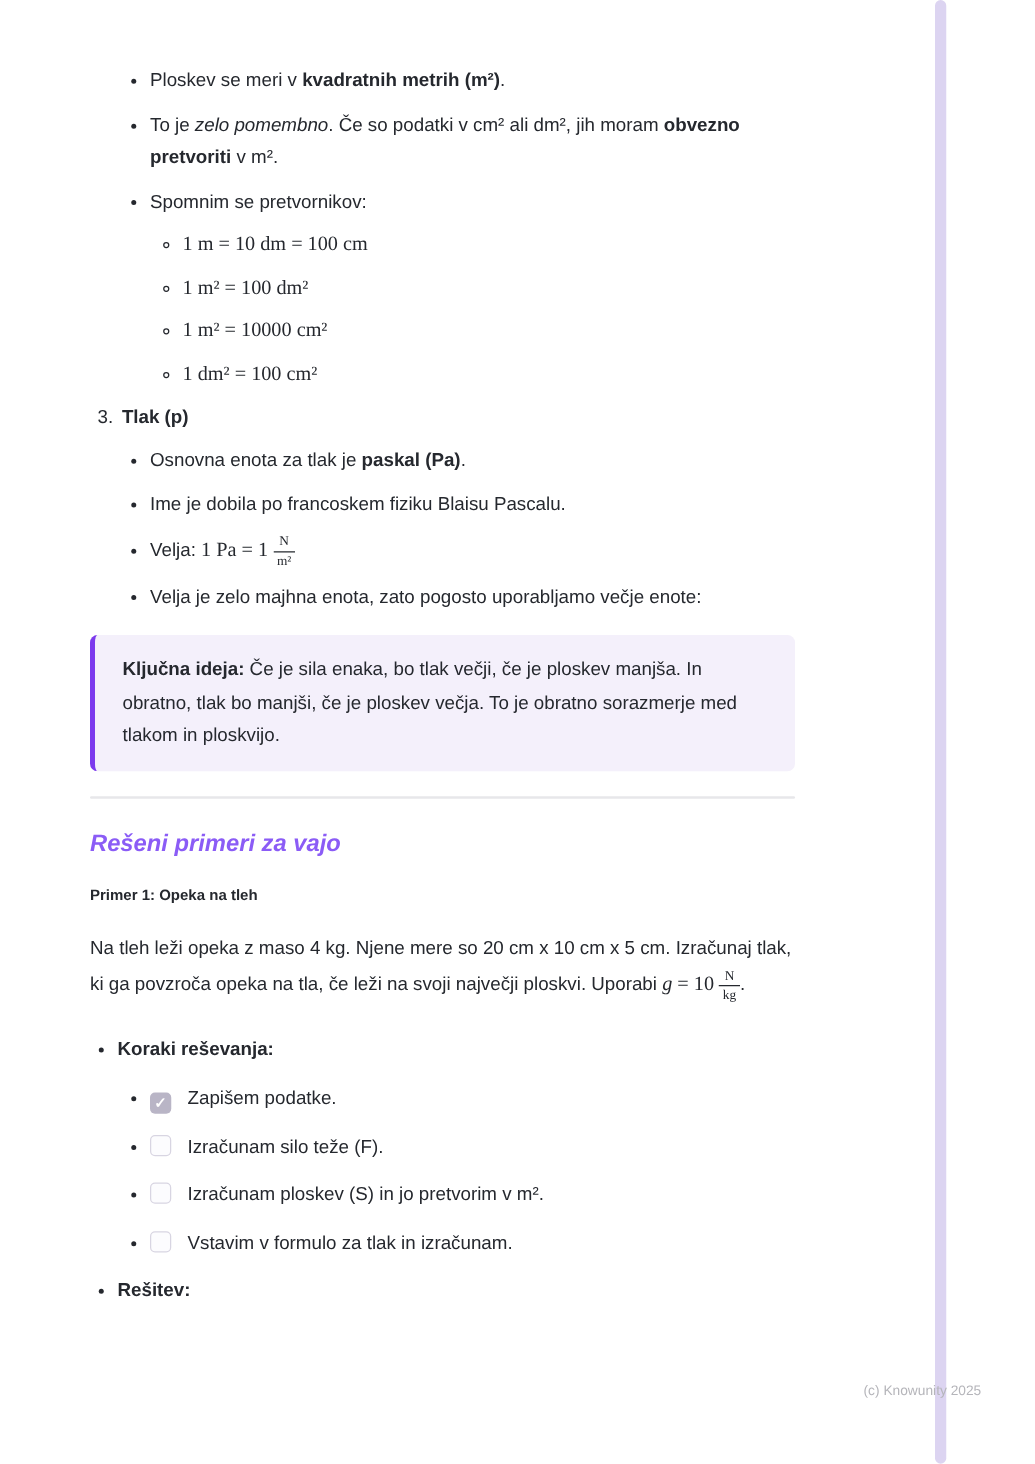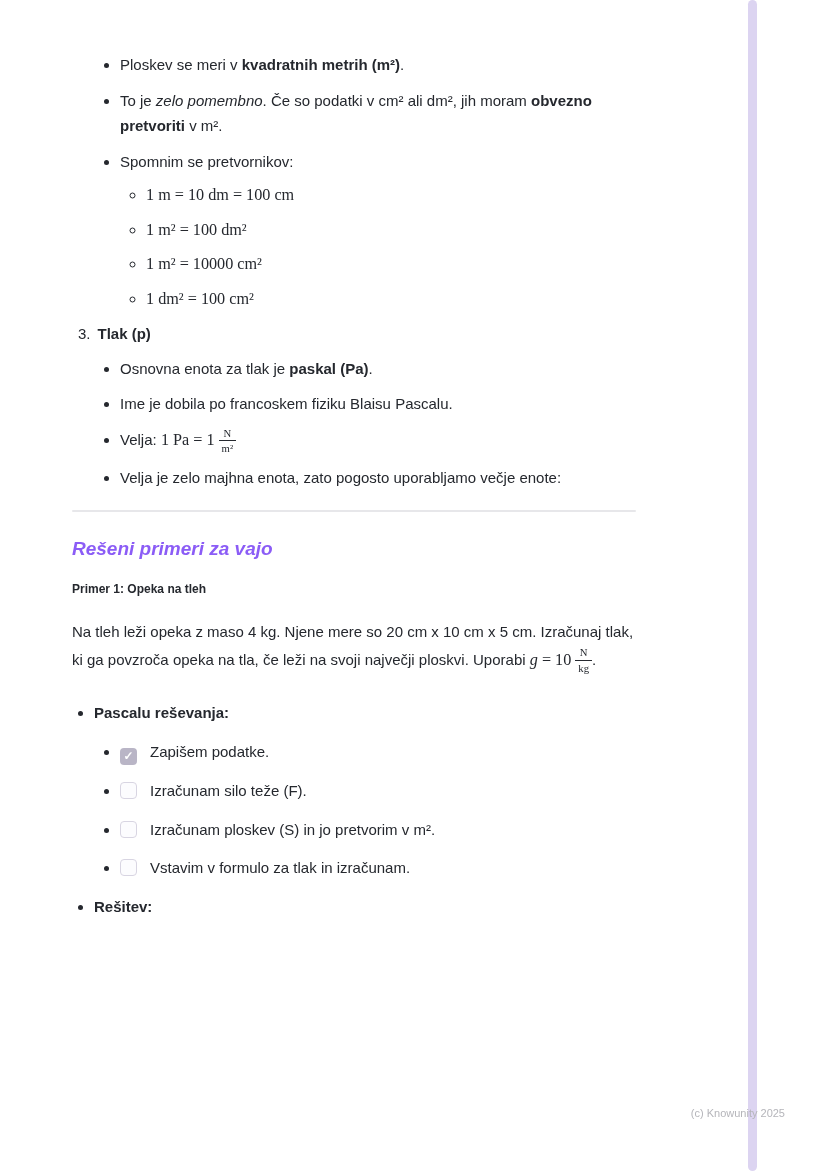--- a/index.html
+++ b/index.html
@@ -94,30 +94,31 @@
     <div class="num-item"><span class="num">3.</span><b>Tlak (p)</b></div>
 
     <ul class="lvl1">
       <li><span>Osnovna enota za tlak je </span><b>paskal (Pa)</b><span>.</span></li>
       <li><span>Ime je dobila po francoskem fiziku Blaisu Pascalu.</span></li>
       <li><span>Velja: </span><span class="math"><span>1 Pa = 1 </span><span class="frac"><span class="fnum">N</span><span class="fden">m²</span></span></span></li>
       <li><span>Velja je zelo majhna enota, zato pogosto uporabljamo večje enote:</span>
       </li>
     </ul>
 
+    <div class="callout"><b>Ključna ideja:</b><span> Če je sila enaka, bo tlak večji, če je ploskev manjša. In obratno, tlak bo manjši, če je ploskev večja. To je obratno sorazmerje med tlakom in ploskvijo.</span></div>
 
     <div class="divider"></div>
 
     <h1>Rešeni primeri za vajo</h1>
     <h2>Primer 1: Opeka na tleh</h2>
 
     <p class="para"><span>Na tleh leži opeka z maso 4 kg. Njene mere so 20 cm x 10 cm x 5 cm. Izračunaj tlak, ki ga povzroča opeka na tla, če leži na svoji največji ploskvi. Uporabi </span><i class="mvar">g</i><span class="math"><span> = 10 </span><span class="frac"><span class="fnum">N</span><span class="fden">kg</span></span></span><span>.</span></p>
 
     <ul class="lvl0">
-      <li><b>Pascalu reševanja:</b>
+      <li><b>Koraki reševanja:</b>
         <ul class="checklist">
           <li><span class="checkbox checked"><span class="check-glyph">✓</span></span><span>Zapišem podatke.</span></li>
           <li><span class="checkbox unchecked"></span><span>Izračunam silo teže (F).</span></li>
           <li><span class="checkbox unchecked"></span><span>Izračunam ploskev (S) in jo pretvorim v m².</span></li>
           <li><span class="checkbox unchecked"></span><span>Vstavim v formulo za tlak in izračunam.</span></li>
         </ul>
       </li>
       <li><b>Rešitev:</b></li>
     </ul>
 

